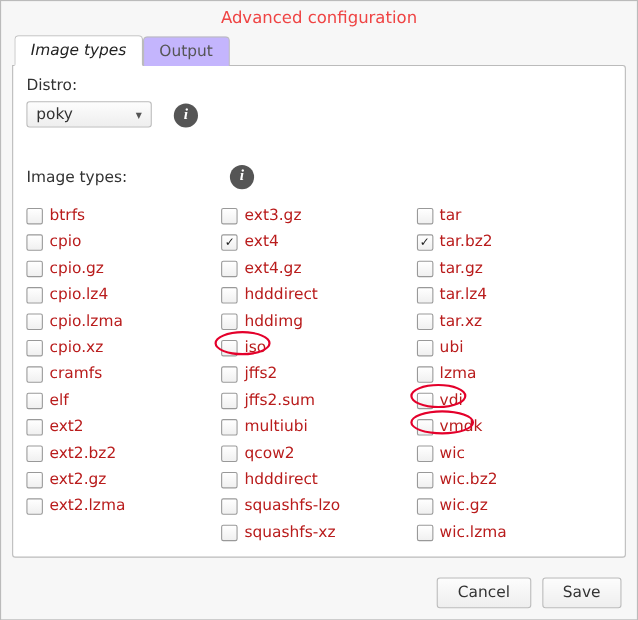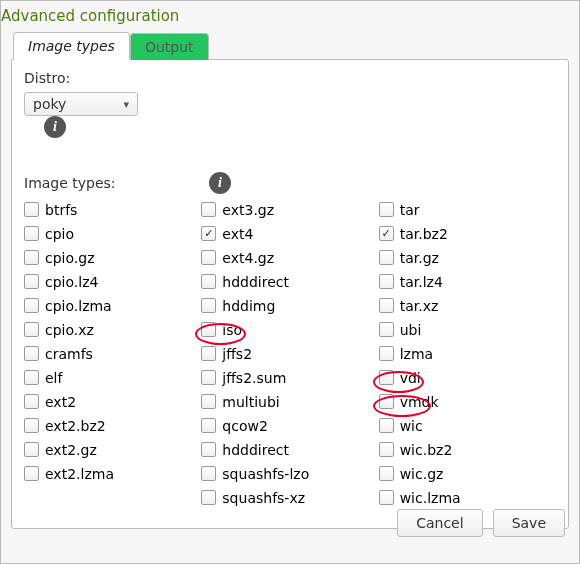--- a/index.html
+++ b/index.html
@@ -12,41 +12,41 @@
   }
   .window {
     width: 580px;
     height: 564px;
     box-sizing: border-box;
     border: 1px solid #bbb;
     position: relative;
     background: #f7f7f7;
   }
   .titlebar {
-    text-align: left;
+    text-align: center;
     padding: 6px 0 4px 0;
     font-size: 15px;
-    color: #4d7c0f;
+    color: #ef4444;
   }
   .content {
     margin: 0 10px;
   }
   .tabs {
     display: flex;
     align-items: flex-end;
     height: 30px;
     margin-left: 2px;
   }
   .tab {
     border: 1px solid #bbb;
     border-bottom: none;
     padding: 5px 14px 5px 14px;
     font-size: 14px;
     color: #555;
-    background: #22c55e;
+    background: #c4b5fd;
     border-top-left-radius: 4px;
     border-top-right-radius: 4px;
     margin-right: 0;
     cursor: pointer;
     position: relative;
     top: 1px;
   }
   .tab.active {
     background: #fff;
     color: #222;
@@ -55,23 +55,22 @@
     font-style: italic;
   }
   .panel {
     border: 1px solid #bbb;
     background: #fff;
     padding: 10px 12px 14px 12px;
     border-radius: 0 3px 3px 3px;
   }
   .row {
     display: flex;
-    align-items: flex-start;
+    align-items: flex-end;
     margin-bottom: 6px;
-    flex-direction: column;
   }
   .distro-label {
     margin-bottom: 6px;
     color: #333;
   }
   .select-wrap {
     display: inline-flex;
     align-items: center;
     border: 1px solid #bbb;
     border-radius: 3px;
@@ -110,24 +109,24 @@
     align-items: center;
   }
   .columns {
     display: flex;
   }
   .col {
     flex: 1;
   }
   .cb-row {
     display: flex;
-    align-items: flex-start;
+    align-items: flex-end;
     height: 24px;
     font-size: 14px;
-    color: #000000;
+    color: #b91c1c;
     position: relative;
   }
   .cb {
     width: 13px;
     height: 13px;
     border: 1px solid #999;
     border-radius: 2px;
     background: linear-gradient(#fff, #f0f0f0);
     margin-right: 6px;
     display: inline-flex;
@@ -148,21 +147,21 @@
   }
   .annot {
     position: absolute;
     border: 2.5px solid #e4002b;
     border-radius: 50%;
     pointer-events: none;
     box-sizing: border-box;
   }
   .footer {
     position: absolute;
-    bottom: 26px;
+    bottom: 10px;
     right: 14px;
     display: flex;
     gap: 10px;
   }
   .btn {
     border: 1px solid #bbb;
     border-radius: 3px;
     background: linear-gradient(#fdfdfd, #eee);
     padding: 5px 18px;
     font-size: 14px;

